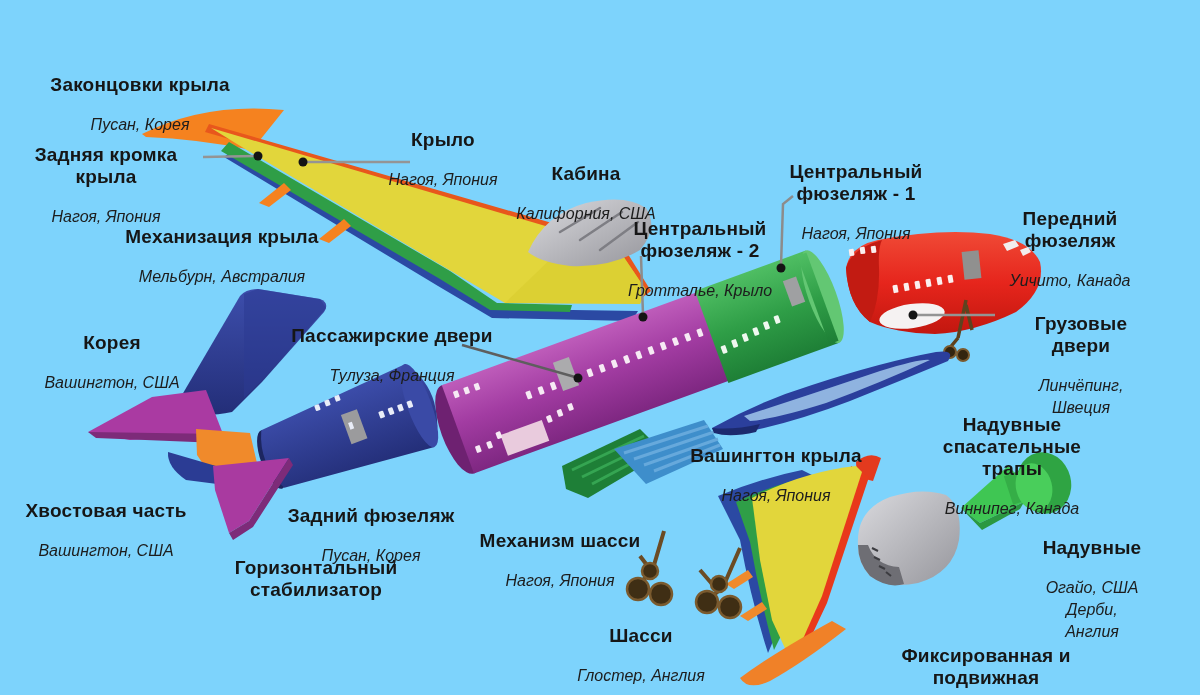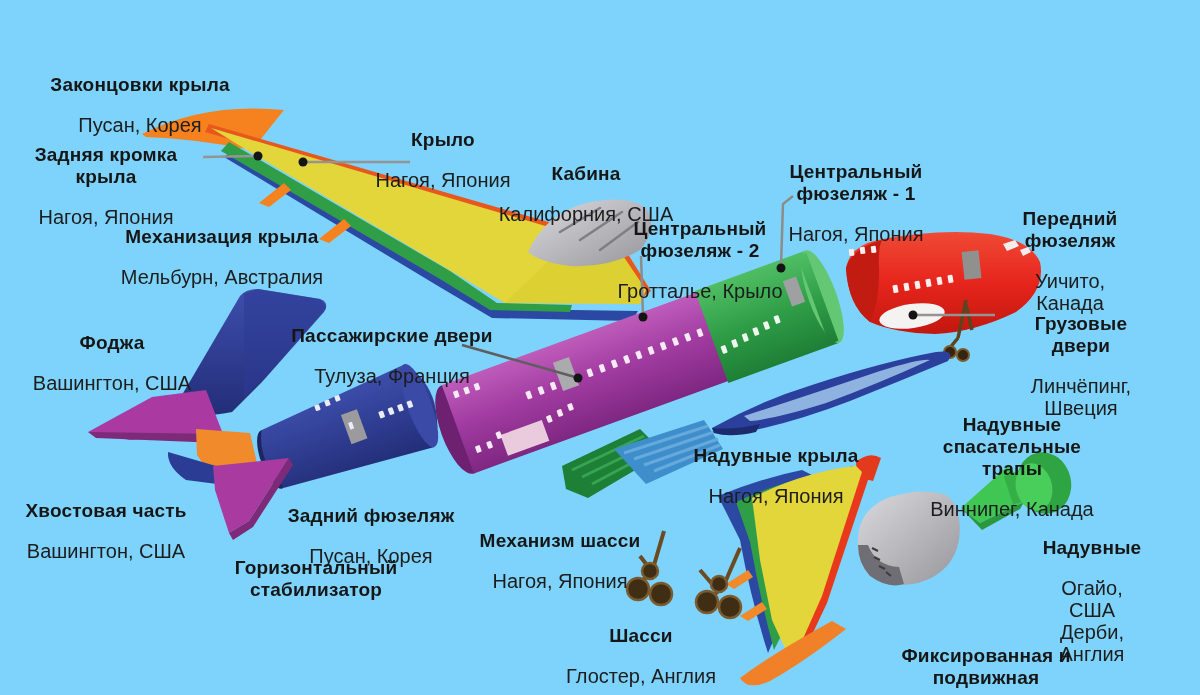--- a/index.html
+++ b/index.html
@@ -20,22 +20,23 @@
     z-index:3;
     pointer-events:none;
   }
   .label .part{
     font-weight:700;
     font-size:19px;
     line-height:22px;
     letter-spacing:.2px;
   }
   .label .loc{
+    font-style:italic;
     font-weight:400;
-    font-size:20px;
+    font-size:16px;
     line-height:22px;
     color:#1d1d1d;
   }
 </style>
 </head>
 <body>
 
 <div class="stage">
 
   <svg class="art" width="1200" height="695" viewBox="0 0 1200 695">
@@ -297,33 +298,33 @@
   </div>
   <div class="label" style="left:1081px;top:295px">
     <div class="part">Грузовые двери</div>
     <div class="loc">Линчёпинг, Швеция</div>
   </div>
   <div class="label" style="left:1070px;top:190px">
     <div class="part">Передний фюзеляж</div>
     <div class="loc">Уичито, Канада</div>
   </div>
   <div class="label" style="left:112px;top:314px">
-    <div class="part">Фоджа</div>
+    <div class="part">Корея</div>
     <div class="loc">Вашингтон, США</div>
   </div>
   <div class="label" style="left:392px;top:307px">
     <div class="part">Пассажирские двери</div>
     <div class="loc">Тулуза, Франция</div>
   </div>
   <div class="label" style="left:1012px;top:396px">
     <div class="part">Надувные спасательные трапы</div>
     <div class="loc">Виннипег, Канада</div>
   </div>
   <div class="label" style="left:776px;top:427px">
-    <div class="part">Надувные крыла</div>
+    <div class="part">Вашингтон крыла</div>
     <div class="loc">Нагоя, Япония</div>
   </div>
   <div class="label" style="left:106px;top:482px">
     <div class="part">Хвостовая часть</div>
     <div class="loc">Вашингтон, США</div>
   </div>
   <div class="label" style="left:371px;top:487px">
     <div class="part">Задний фюзеляж</div>
     <div class="loc">Пусан, Корея</div>
   </div>

